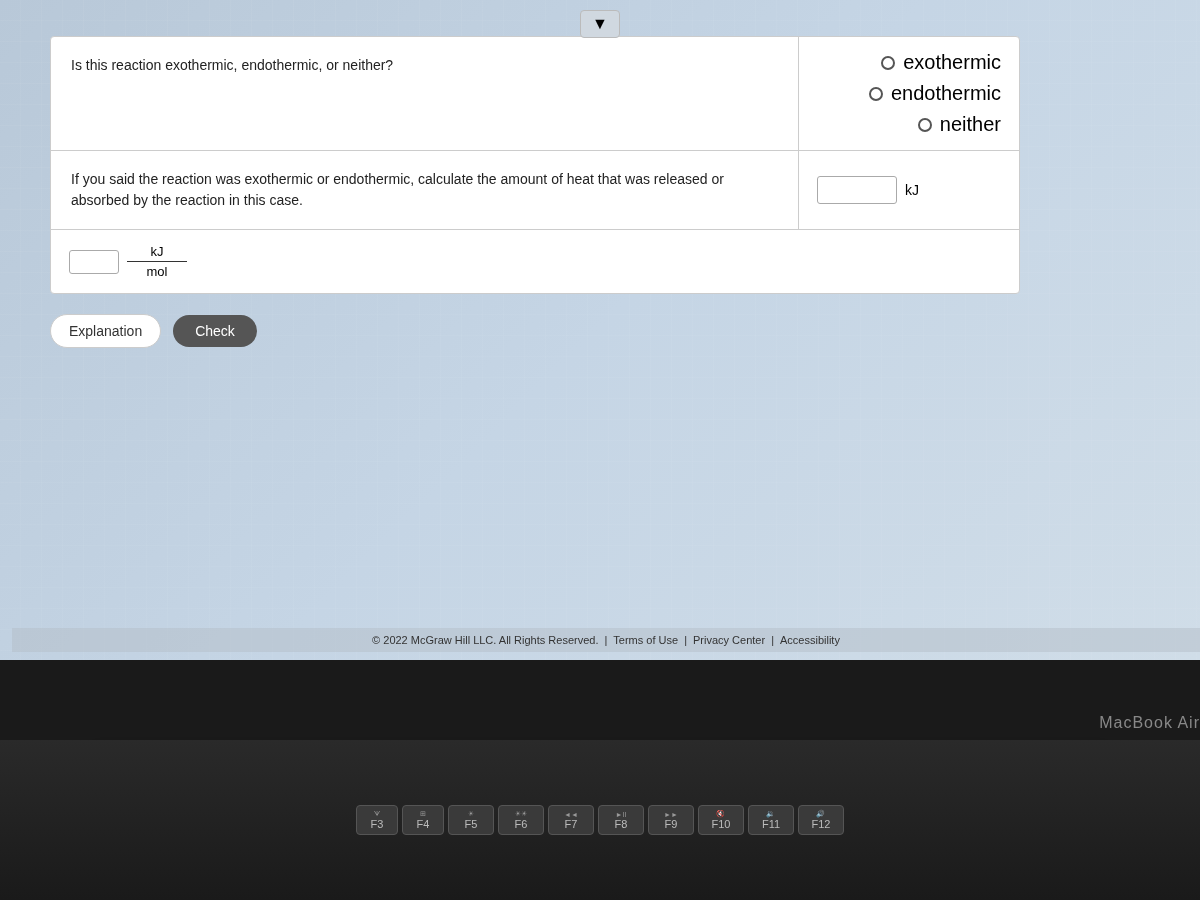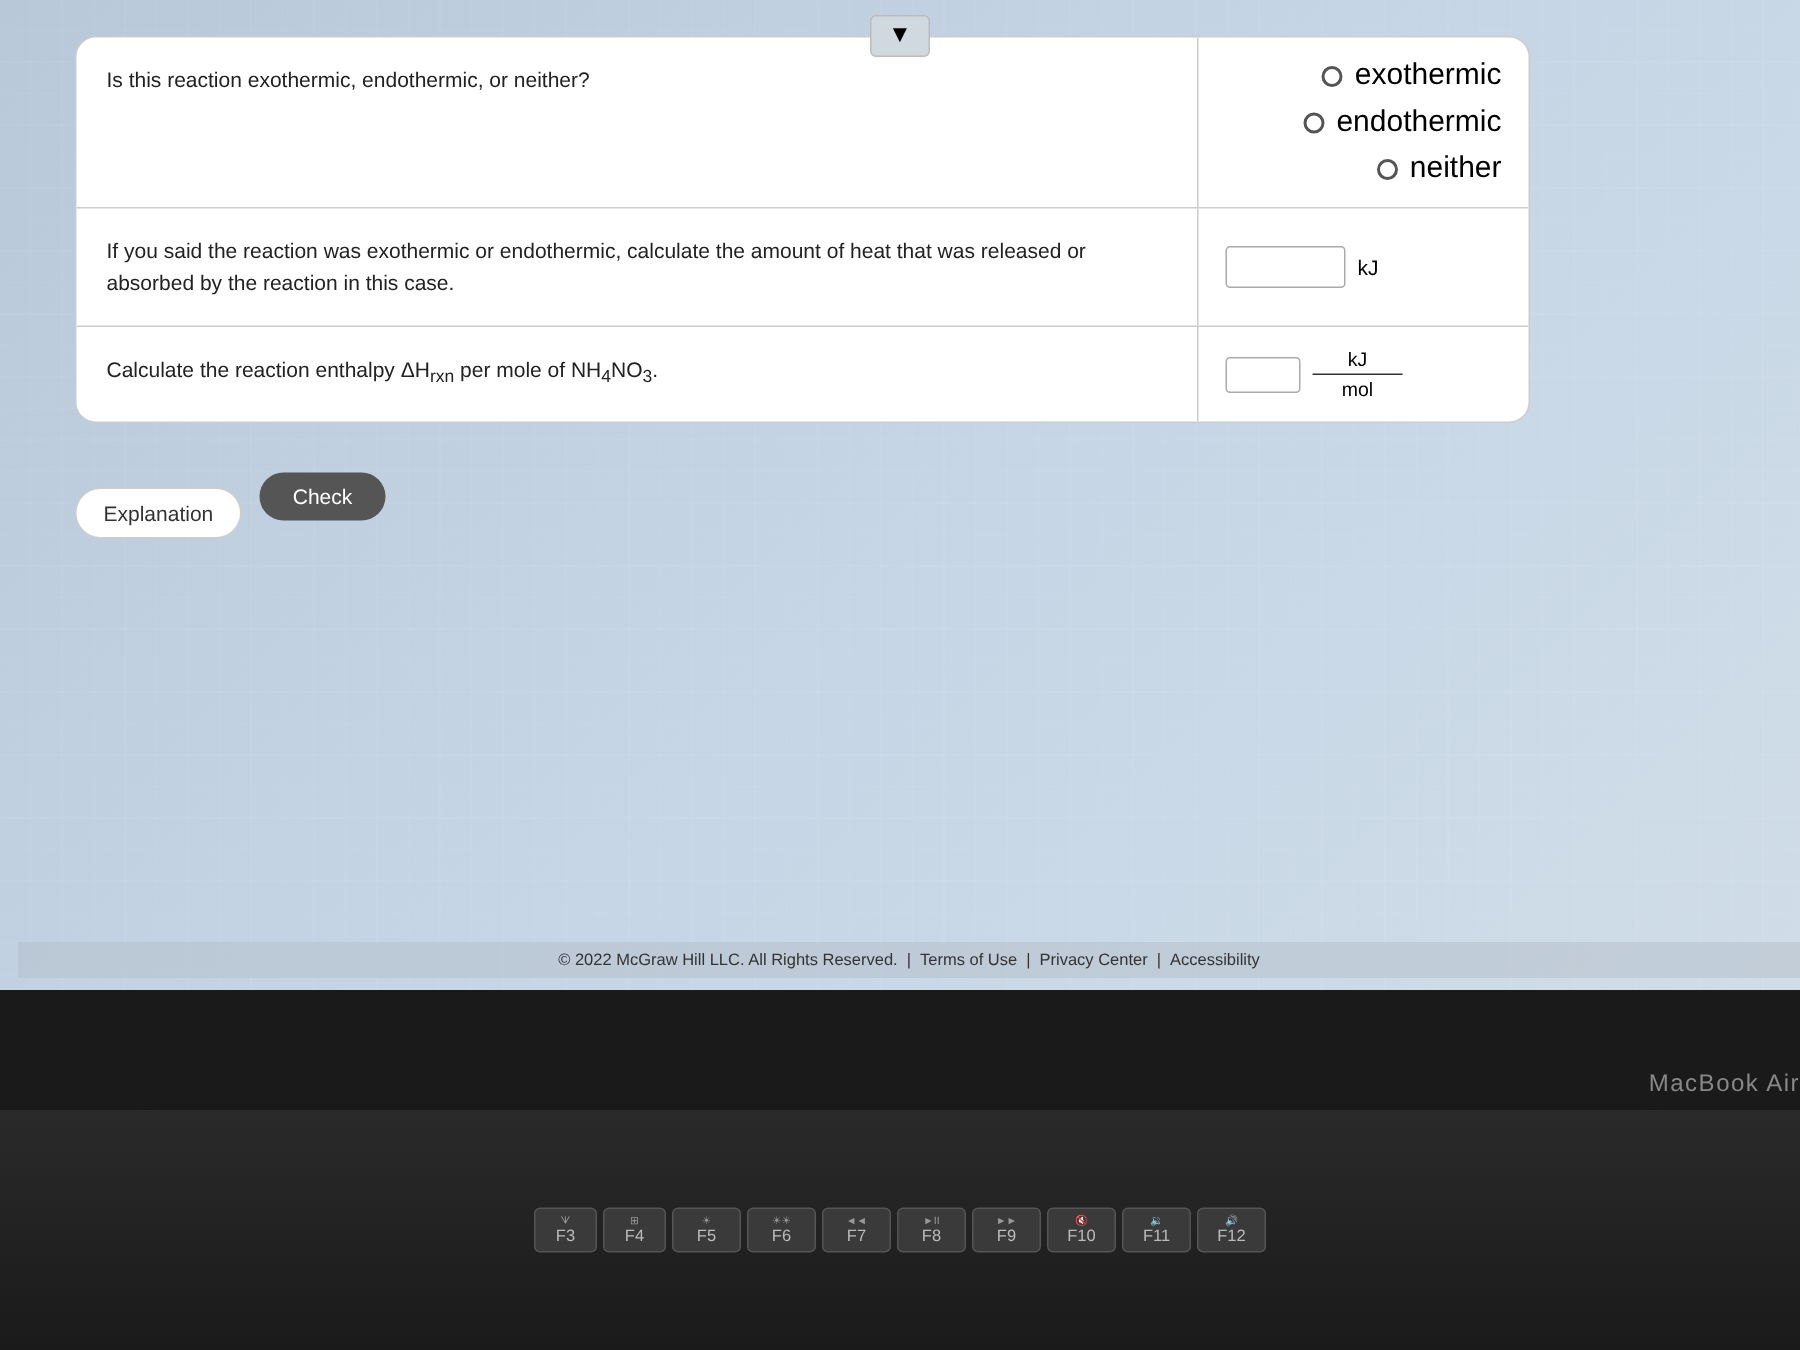--- a/index.html
+++ b/index.html
@@ -46,22 +46,22 @@
       align-items: center;
       justify-content: center;
       cursor: pointer;
       z-index: 10;
     }
 
     
     .question-card {
       background: white;
       border: 1px solid #ccc;
-      border-radius: 14px;
-      margin-top: 14px;
+      border-radius: 4px;
+      margin-top: 26px;
       overflow: hidden;
     }
 
     .question-row {
       display: flex;
       border-bottom: 1px solid #ccc;
     }
 
     .question-row:last-child {
       border-bottom: none;
@@ -222,21 +222,20 @@
     }
 
     .explanation-btn {
       background: white;
       border: 1px solid #ccc;
       border-radius: 20px;
       padding: 8px 18px;
       font-size: 14px;
       cursor: pointer;
       color: #333;
-      margin-top: 23px;
     }
 
     .check-btn {
       background: #555;
       border: none;
       border-radius: 20px;
       padding: 8px 22px;
       font-size: 14px;
       cursor: pointer;
       color: white;
@@ -416,23 +415,20 @@
         <div class="question-text">If you said the reaction was exothermic or endothermic, calculate the amount of heat that was released or absorbed by the reaction in this case.</div>
         <div class="answer-area">
           <div class="kj-input-area">
             <input type="text" class="kj-input" value="" style="">
             <span class="kj-label">kJ</span>
           </div>
         </div>
       </div>
 
       <div class="question-row">
-        <div class="question-text">
-          <span>Calculate the reaction enthalpy ΔH<sub>rxn</sub> per mole of NH<sub>4</sub>NO<sub>3</sub>.</span>
-        </div>
         <div class="answer-area">
           <div class="fraction-input">
             <input type="text" class="kj-input" value="" style="width: 50px;">
             <div class="fraction-box">
               <span class="fraction-denom">kJ</span>
               <div class="fraction-divider"></div>
               <span class="fraction-denom">mol</span>
             </div>
           </div>
         </div>

